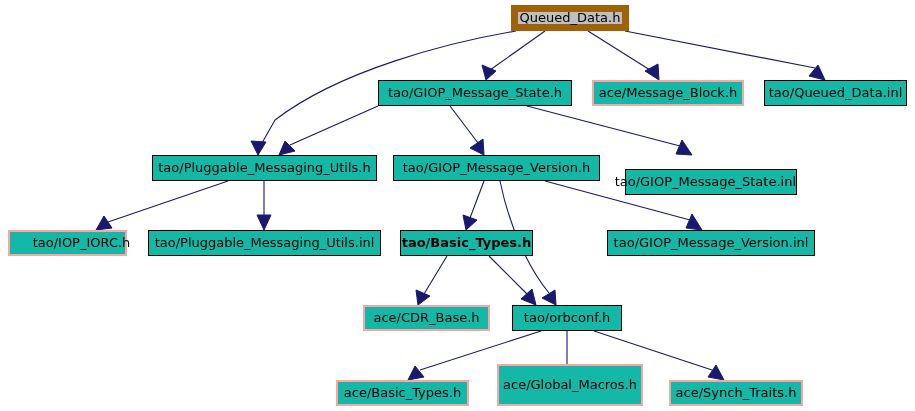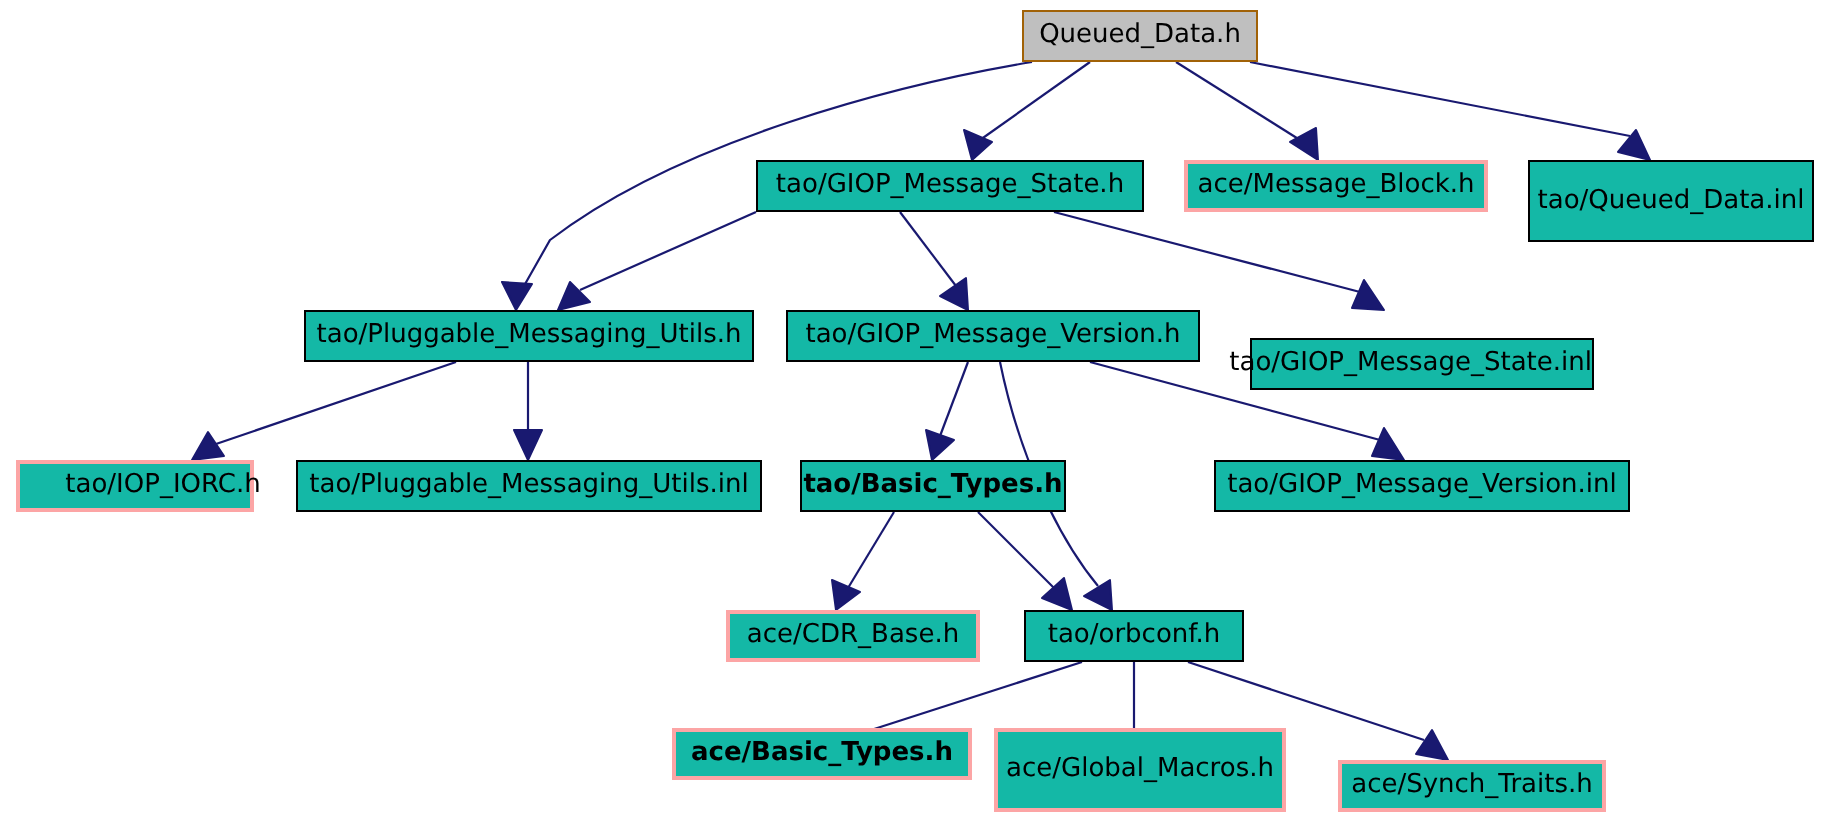--- a/index.html
+++ b/index.html
@@ -37,21 +37,21 @@
     font-size: 13px;
     color: #000000;
     white-space: nowrap;
     letter-spacing: 0px;
   }
   .node.light {
     border: 2px solid #fca5a5;
   }
   .node.root {
     background: #bfbfbf;
-    border: 1px solid #a16207;
+    border: 7px solid #a16207;
   }
   .node-label {
     display: block;
     line-height: 1;
     padding-bottom: 1px;
   }
 </style>
 </head>
 <body>
 
@@ -97,21 +97,21 @@
   <div id="node-layer">
       <div class="node root" style="left: 511px; top: 5px; width: 118px; height: 26px;">
         <span class="node-label">Queued_Data.h</span>
       </div>
       <div class="node" style="left: 378px; top: 80px; width: 194px; height: 26px;">
         <span class="node-label">tao/GIOP_Message_State.h</span>
       </div>
       <div class="node light" style="left: 592px; top: 80px; width: 152px; height: 26px;">
         <span class="node-label">ace/Message_Block.h</span>
       </div>
-      <div class="node" style="left: 764px; top: 80px; width: 143px; height: 41px;">
+      <div class="node" style="left: 764px; top: 80px; width: 143px; height: 26px;">
         <span class="node-label">tao/Queued_Data.inl</span>
       </div>
       <div class="node" style="left: 152px; top: 155px; width: 225px; height: 26px;">
         <span class="node-label">tao/Pluggable_Messaging_Utils.h</span>
       </div>
       <div class="node" style="left: 393px; top: 155px; width: 207px; height: 26px;">
         <span class="node-label">tao/GIOP_Message_Version.h</span>
       </div>
       <div class="node" style="left: 625px; top: 169px; width: 172px; height: 26px; justify-content: flex-end;">
         <span class="node-label">tao/GIOP_Message_State.inl</span>
@@ -127,21 +127,21 @@
       </div>
       <div class="node" style="left: 607px; top: 230px; width: 208px; height: 26px;">
         <span class="node-label">tao/GIOP_Message_Version.inl</span>
       </div>
       <div class="node light" style="left: 363px; top: 305px; width: 127px; height: 26px;">
         <span class="node-label">ace/CDR_Base.h</span>
       </div>
       <div class="node" style="left: 512px; top: 305px; width: 110px; height: 26px;">
         <span class="node-label">tao/orbconf.h</span>
       </div>
-      <div class="node light" style="left: 336px; top: 364px; width: 150px; height: 26px; font-weight: bold;">
+      <div class="node light" style="left: 336px; top: 380px; width: 133px; height: 26px;">
         <span class="node-label">ace/Basic_Types.h</span>
       </div>
       <div class="node light" style="left: 497px; top: 364px; width: 146px; height: 42px;">
         <span class="node-label">ace/Global_Macros.h</span>
       </div>
       <div class="node light" style="left: 669px; top: 380px; width: 134px; height: 26px;">
         <span class="node-label">ace/Synch_Traits.h</span>
       </div>
     </div>
 

